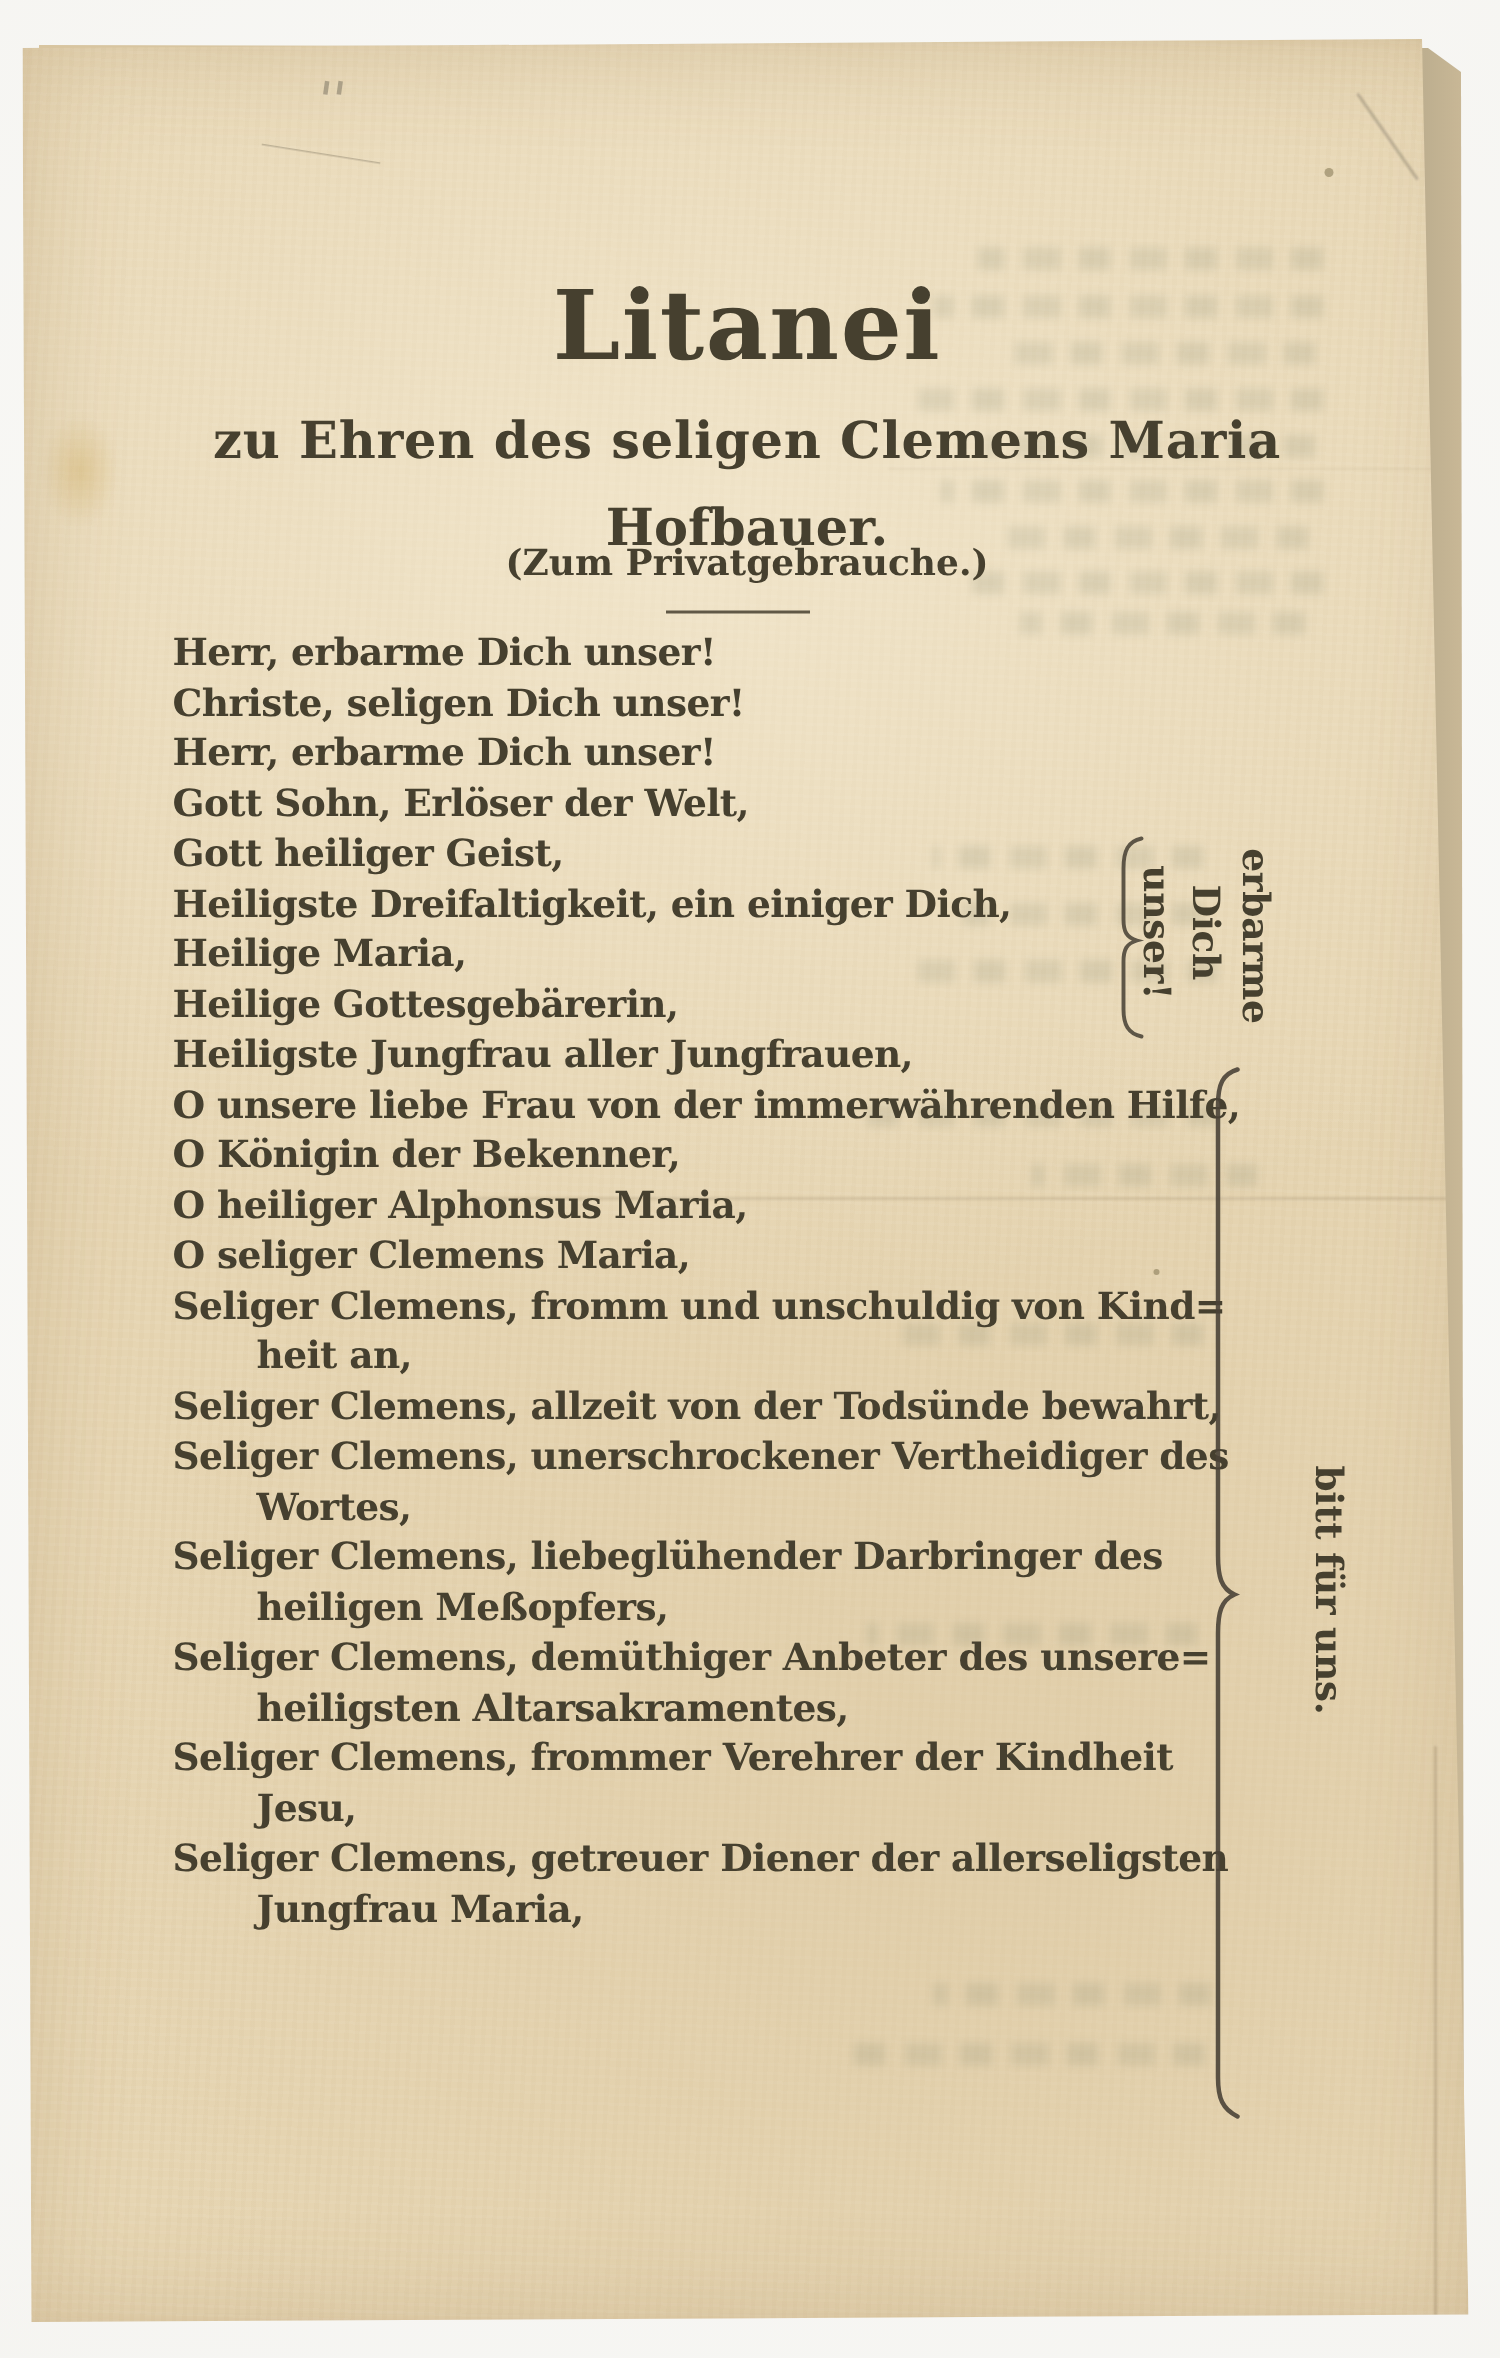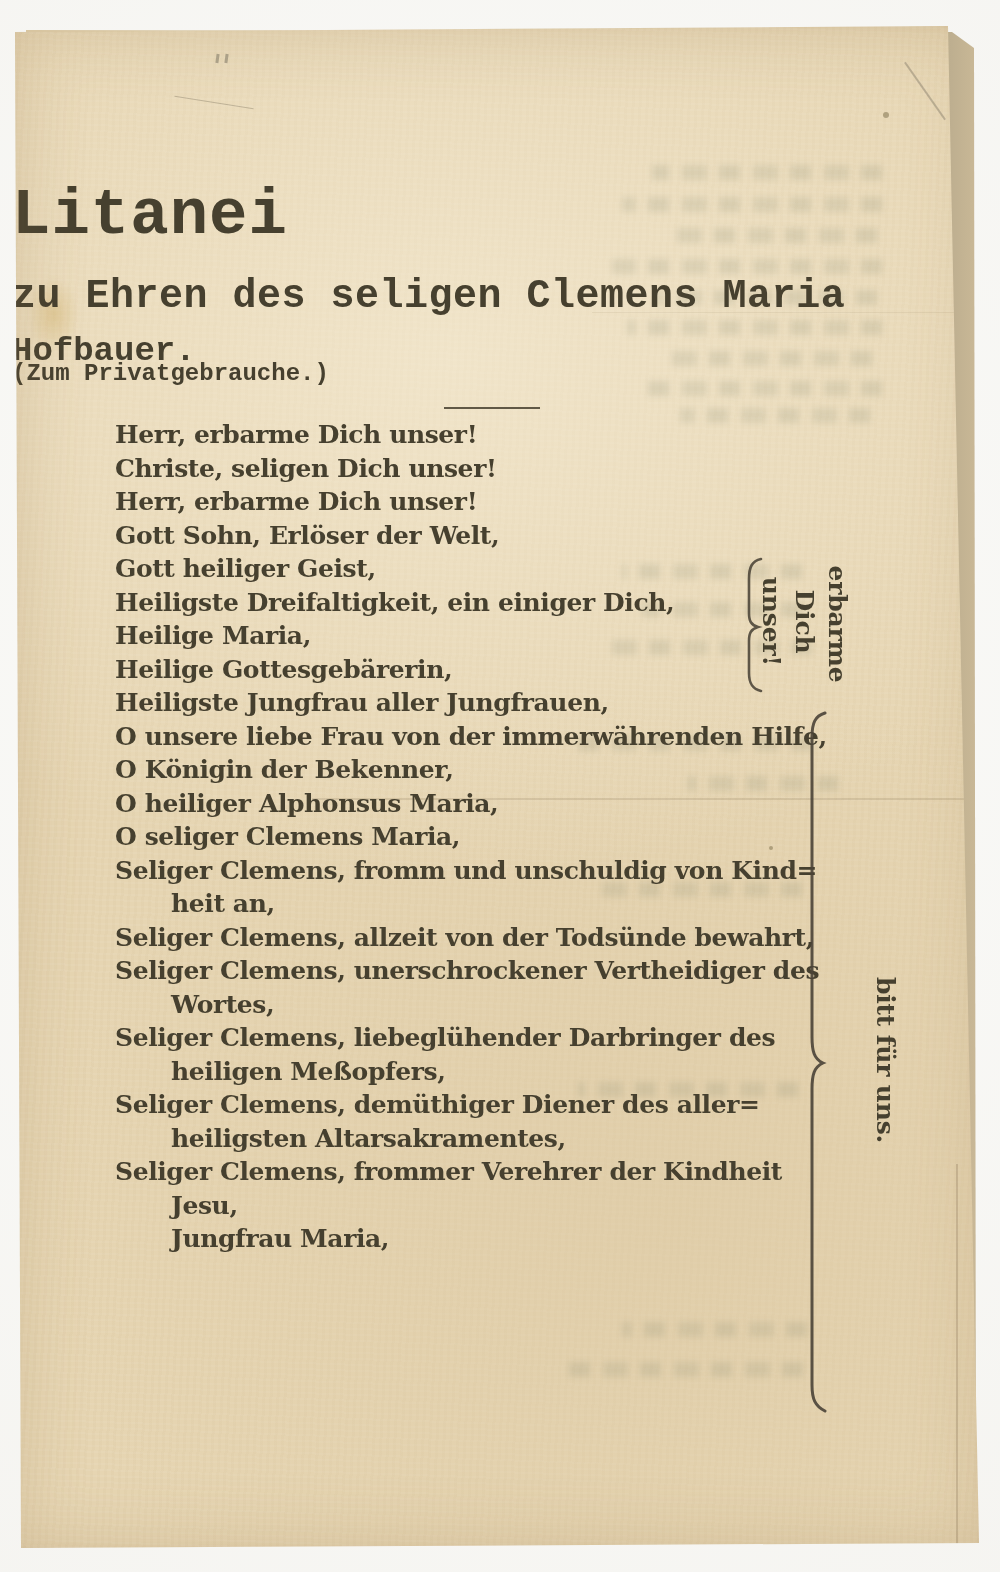--- a/index.html
+++ b/index.html
@@ -41,23 +41,23 @@
       repeating-linear-gradient(2deg, rgba(255,255,255,.05) 0 2px, transparent 2px 6px);
     clip-path:polygon(3px 8px, 936px 2px, 967px 1519px, 9px 1524px);
     filter:drop-shadow(0 2px 4px rgba(60,50,30,.20));
   }
   .sheet::after{ 
     content:"";position:absolute;inset:0;pointer-events:none;
     box-shadow:inset 0 0 70px rgba(150,120,75,.25), inset 0 0 10px rgba(150,120,75,.18);
   }
 
   
-  .hdr{position:absolute;left:0;width:972px;text-align:left;color:var(--ink);font-family:Liberation Mono, monospace;}
+  .hdr{position:absolute;left:0;width:972px;text-align:center;color:var(--ink);}
   .title{top:156px;font-size:64px;font-weight:bold;letter-spacing:1px;}
-  .subtitle{top:250px;font-size:40px;font-weight:bold;letter-spacing:.5px;}
+  .subtitle{top:250px;font-size:34px;font-weight:bold;letter-spacing:.5px;}
   .subtitle2{top:308px;font-size:34px;font-weight:bold;}
   .note{top:336px;font-size:24px;font-weight:600;}
   .rule{position:absolute;left:432px;top:383px;width:96px;height:2px;
     background:rgba(70,64,47,.85);}
 
   
   .body{
     position:absolute;left:103px;top:394px;width:712px;
     font-weight:bold;font-size:25px;line-height:33.5px;
     letter-spacing:-0.4px;color:var(--ink);white-space:nowrap;
@@ -158,24 +158,25 @@
       <div class="ln">O Königin der Bekenner,</div>
       <div class="ln">O heiliger Alphonsus Maria,</div>
       <div class="ln">O seliger Clemens Maria,</div>
       <div class="ln">Seliger Clemens, fromm und unschuldig von Kind=</div>
       <div class="ln ind">heit an,</div>
       <div class="ln">Seliger Clemens, allzeit von der Todsünde bewahrt,</div>
       <div class="ln">Seliger Clemens, unerschrockener Vertheidiger des</div>
       <div class="ln ind">Wortes,</div>
       <div class="ln">Seliger Clemens, liebeglühender Darbringer des</div>
       <div class="ln ind">heiligen Meßopfers,</div>
-      <div class="ln">Seliger Clemens, demüthiger Diener des aller=</div>
+      <div class="ln">Seliger Clemens, demüthiger Anbeter des unsere=</div>
       <div class="ln ind">heiligsten Altarsakramentes,</div>
       <div class="ln">Seliger Clemens, frommer Verehrer der Kindheit</div>
       <div class="ln ind">Jesu,</div>
+      <div class="ln">Seliger Clemens, getreuer Diener der allerseligsten</div>
       <div class="ln ind">Jungfrau Maria,</div>
     </div>
 
     <svg class="brace" style="left:732px;top:532px;" width="24" height="138" viewBox="0 0 24 138">
       <path d="M 17 3 C 8 5, 5 11, 5 23 L 5 57 C 5 65, 7 69, 14 71 C 7 73, 5 77, 5 85 L 5 117 C 5 127, 8 133, 17 135" fill="none" stroke="#4a4337" stroke-width="2.6" stroke-linecap="round" opacity=".88"></path>
     </svg>
     <div class="resp resp1">
       <span>erbarme</span>
       <span>Dich</span>
       <span>unser!</span>

